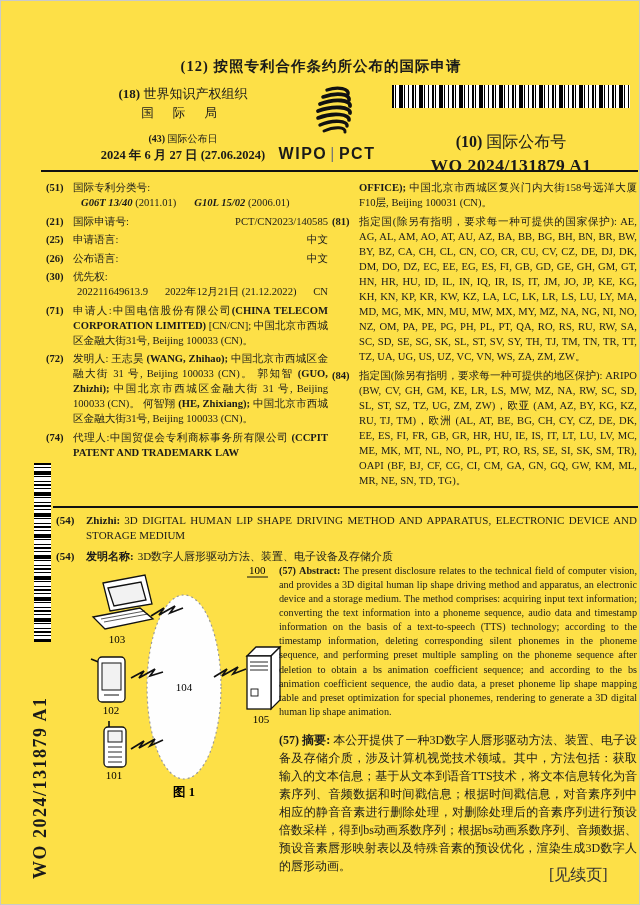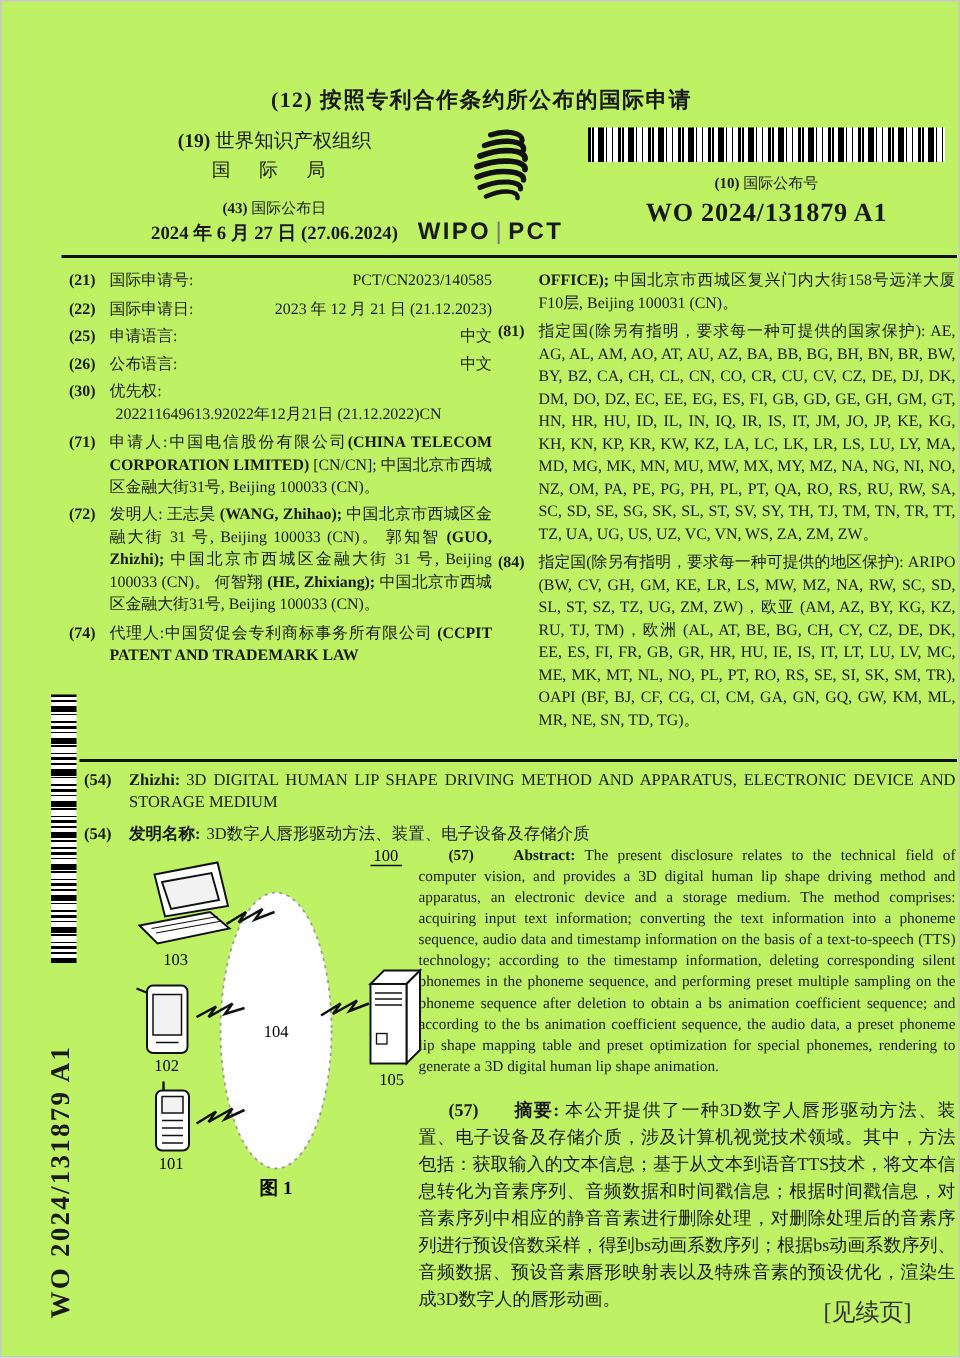--- a/index.html
+++ b/index.html
@@ -1,86 +1,86 @@
 <!DOCTYPE html>
 <html><head>
 <meta charset="utf-8">
 <style>
   html,body{margin:0;padding:0;background:#e8e8e8;}
   .page{
-    position:relative;width:640px;height:905px;background:#bef264;
+    position:relative;width:640px;height:905px;background:#fde047;
     font-family:"Liberation Serif","DejaVu Serif",serif;color:#1a1a1a;
     overflow:hidden;border:1px solid #c9c9c9;box-sizing:border-box;
   }
   .num{font-weight:bold;}
   b{font-weight:bold;}
   
   .pub-type{position:absolute;top:56px;left:0;width:640px;text-align:center;
     font-size:14.5px;font-weight:bold;letter-spacing:1px;}
   .org-block{position:absolute;top:84px;left:92px;width:180px;text-align:center;font-size:13px;}
   .org-bureau{letter-spacing:8px;font-size:12.5px;margin-top:2px;}
   .pubdate-line{margin-top:10px;font-size:10px;}
   .pubdate-val{font-size:12.5px;font-weight:bold;margin-top:1px;white-space:nowrap;}
   .logo-block{position:absolute;top:84px;left:268px;width:116px;text-align:center;}
   .logo-text{font-size:16px;font-weight:bold;letter-spacing:1.5px;margin-top:2px;
     font-family:"Liberation Sans","DejaVu Sans",sans-serif;}
   .logo-sep{color:#777;font-weight:normal;padding:0 3px;}
   .right-block{position:absolute;top:84px;left:386px;width:248px;text-align:center;}
   .barcode-top{width:238px;height:23px;margin:0 auto;
     background:repeating-linear-gradient(90deg,#000 0 2px,#fff 2px 3px,#000 3px 4px,#fff 4px 7px,#000 7px 11px,#fff 11px 12px,#000 12px 13px,#fff 13px 16px,#000 16px 17px,#fff 17px 20px);}
-  .pubno-label{font-size:10px;margin-top:7px;}
+  .pubno-label{font-size:16px;margin-top:24px;}
   .pubno-val{font-size:17.5px;font-weight:bold;margin-top:2px;letter-spacing:.5px;}
   .rule-main{position:absolute;top:169px;left:40px;width:597px;height:2px;background:#111;}
   
   .col{position:absolute;font-size:10.6px;line-height:1.42;}
   .col-left{top:179px;left:45px;width:282px;}
   .col-right{top:179px;left:331px;width:305px;}
   .field{display:flex;margin-bottom:3.5px;}
   .field .fnum{width:27px;flex-shrink:0;font-weight:bold;}
   .field .fbody{flex:1;text-align:justify;}
   .kv{display:flex;}
   .kv .klabel{flex:0 0 auto;}
   .kv .kval{flex:1;text-align:right;}
   .ipc-line{display:flex;gap:18px;padding-left:8px;}
   .ipc-code{font-weight:bold;font-style:italic;}
-  .prio-line{display:flex;justify-content:flex-start;padding-left:4px;}
+  .prio-line{display:flex;justify-content:space-between;padding-left:4px;}
   .codes{text-align:justify;}
   .indent-cont{padding-left:27px;text-align:justify;margin-bottom:4px;}
   
   .rule-title{position:absolute;top:505px;left:52px;width:585px;height:2px;background:#111;}
   .title-section{position:absolute;top:512px;left:55px;width:581px;font-size:11px;line-height:1.4;}
   .title-row{display:flex;margin-bottom:5px;}
   .title-row .fnum{width:30px;flex-shrink:0;font-weight:bold;}
   .title-row .tlabel{font-weight:bold;margin-right:4px;white-space:nowrap;}
   .title-row .tbody{flex:1;text-align:justify;}
   
   .figure-wrap{position:absolute;top:560px;left:50px;width:238px;height:242px;}
   .abstracts{position:absolute;top:563px;left:278px;width:358px;}
   .abs-en{font-size:10.2px;line-height:1.38;text-align:justify;}
   .abs-cn{font-size:12px;line-height:1.5;text-align:justify;margin-top:12px;}
-  .abs-label{font-weight:bold;margin-left:20px;}
+  .abs-label{font-weight:bold;}
   
   .barcode-side{position:absolute;top:462px;left:33px;width:17px;height:179px;
     background:repeating-linear-gradient(180deg,#000 0 2px,#fff 2px 4px,#000 4px 5px,#fff 5px 8px,#000 8px 12px,#fff 12px 13px,#000 13px 14px,#fff 14px 18px,#000 18px 19px,#fff 19px 21px);}
   .side-text{position:absolute;left:29px;top:878px;transform:rotate(-90deg);transform-origin:0 0;
     white-space:nowrap;font-weight:bold;font-size:18px;letter-spacing:1.5px;}
   
   .cont-note{position:absolute;top:864px;left:548px;font-size:16px;color:#333;}
   svg text{font-family:"Liberation Serif","DejaVu Serif",serif;}
 </style>
 </head>
 <body>
 
 <div class="page">
 
   <div class="pub-type">(12) 按照专利合作条约所公布的国际申请</div>
 
   <div class="org-block">
     <div>
-      <span class="num">(19)</span>
+      <span class="num">(18)</span>
       <span>世界知识产权组织</span>
     </div>
     <div class="org-bureau">国 际 局</div>
     <div class="pubdate-line">
       <span class="num">(43)</span>
       <span>国际公布日</span>
     </div>
     <div class="pubdate-val">2024 年 6 月 27 日 (27.06.2024)</div>
   </div>
 
@@ -107,36 +107,39 @@
       <span class="num">(10)</span>
       <span>国际公布号</span>
     </div>
     <div class="pubno-val">WO 2024/131879 A1</div>
   </div>
 
   <div class="rule-main"></div>
 
   <div class="col col-left">
 
+    <div class="field">
+      <span class="fnum">(51)</span>
+      <span class="fbody">
+        <span>国际专利分类号:</span>
+        <span class="ipc-line">
+          <span><span class="ipc-code">G06T 13/40</span> <span>(2011.01)</span></span>
+          <span><span class="ipc-code">G10L 15/02</span> <span>(2006.01)</span></span>
+        </span>
+      </span>
+    </div>
 
     <div class="field">
       <span class="fnum">(21)</span>
       <span class="fbody kv">
         <span class="klabel">国际申请号:</span>
         <span class="kval">PCT/CN2023/140585</span>
       </span>
     </div>
 
-    <div class="field">
-      <span class="fnum">(22)</span>
-      <span class="fbody kv">
-        <span class="klabel">国际申请日:</span>
-        <span class="kval">2023 年 12 月 21 日 (21.12.2023)</span>
-      </span>
-    </div>
 
     <div class="field">
       <span class="fnum">(25)</span>
       <span class="fbody kv">
         <span class="klabel">申请语言:</span>
         <span class="kval">中文</span>
       </span>
     </div>
 
     <div class="field">

